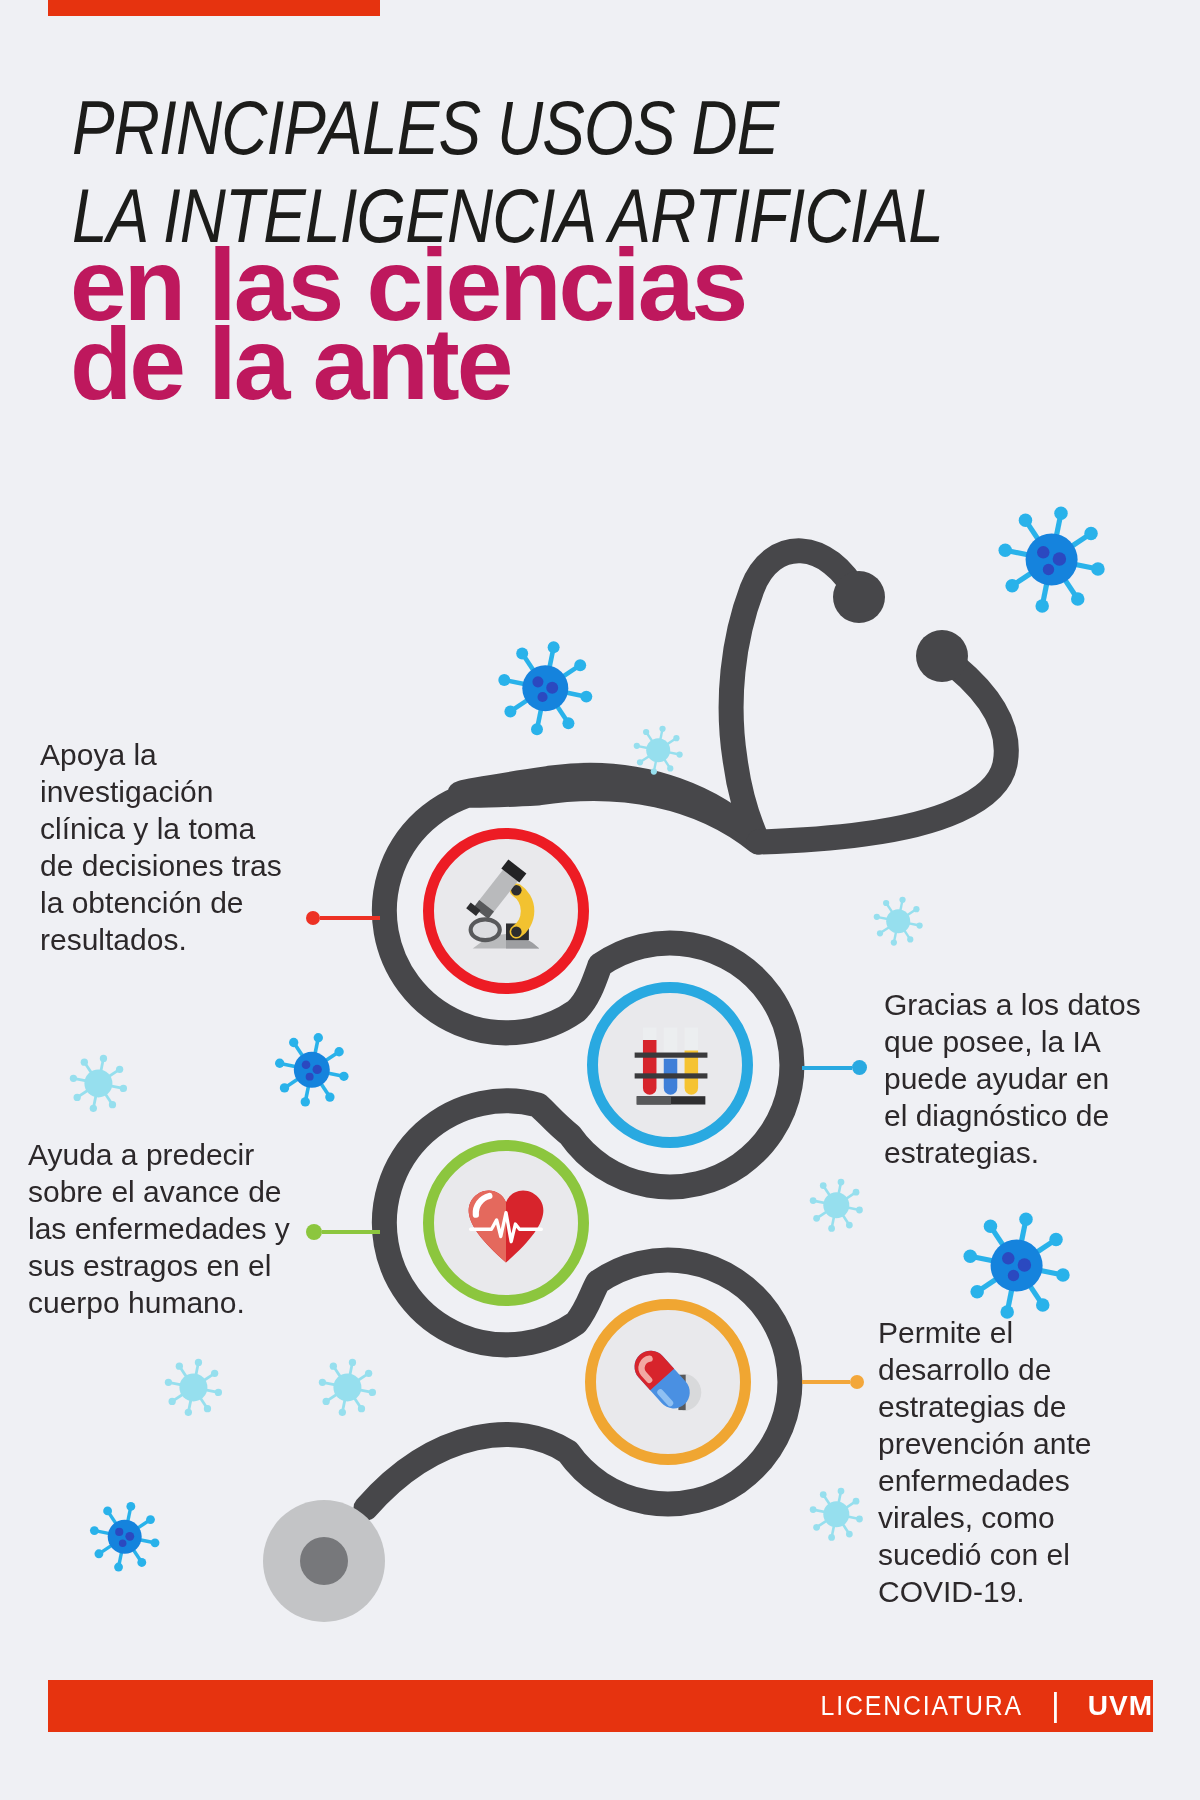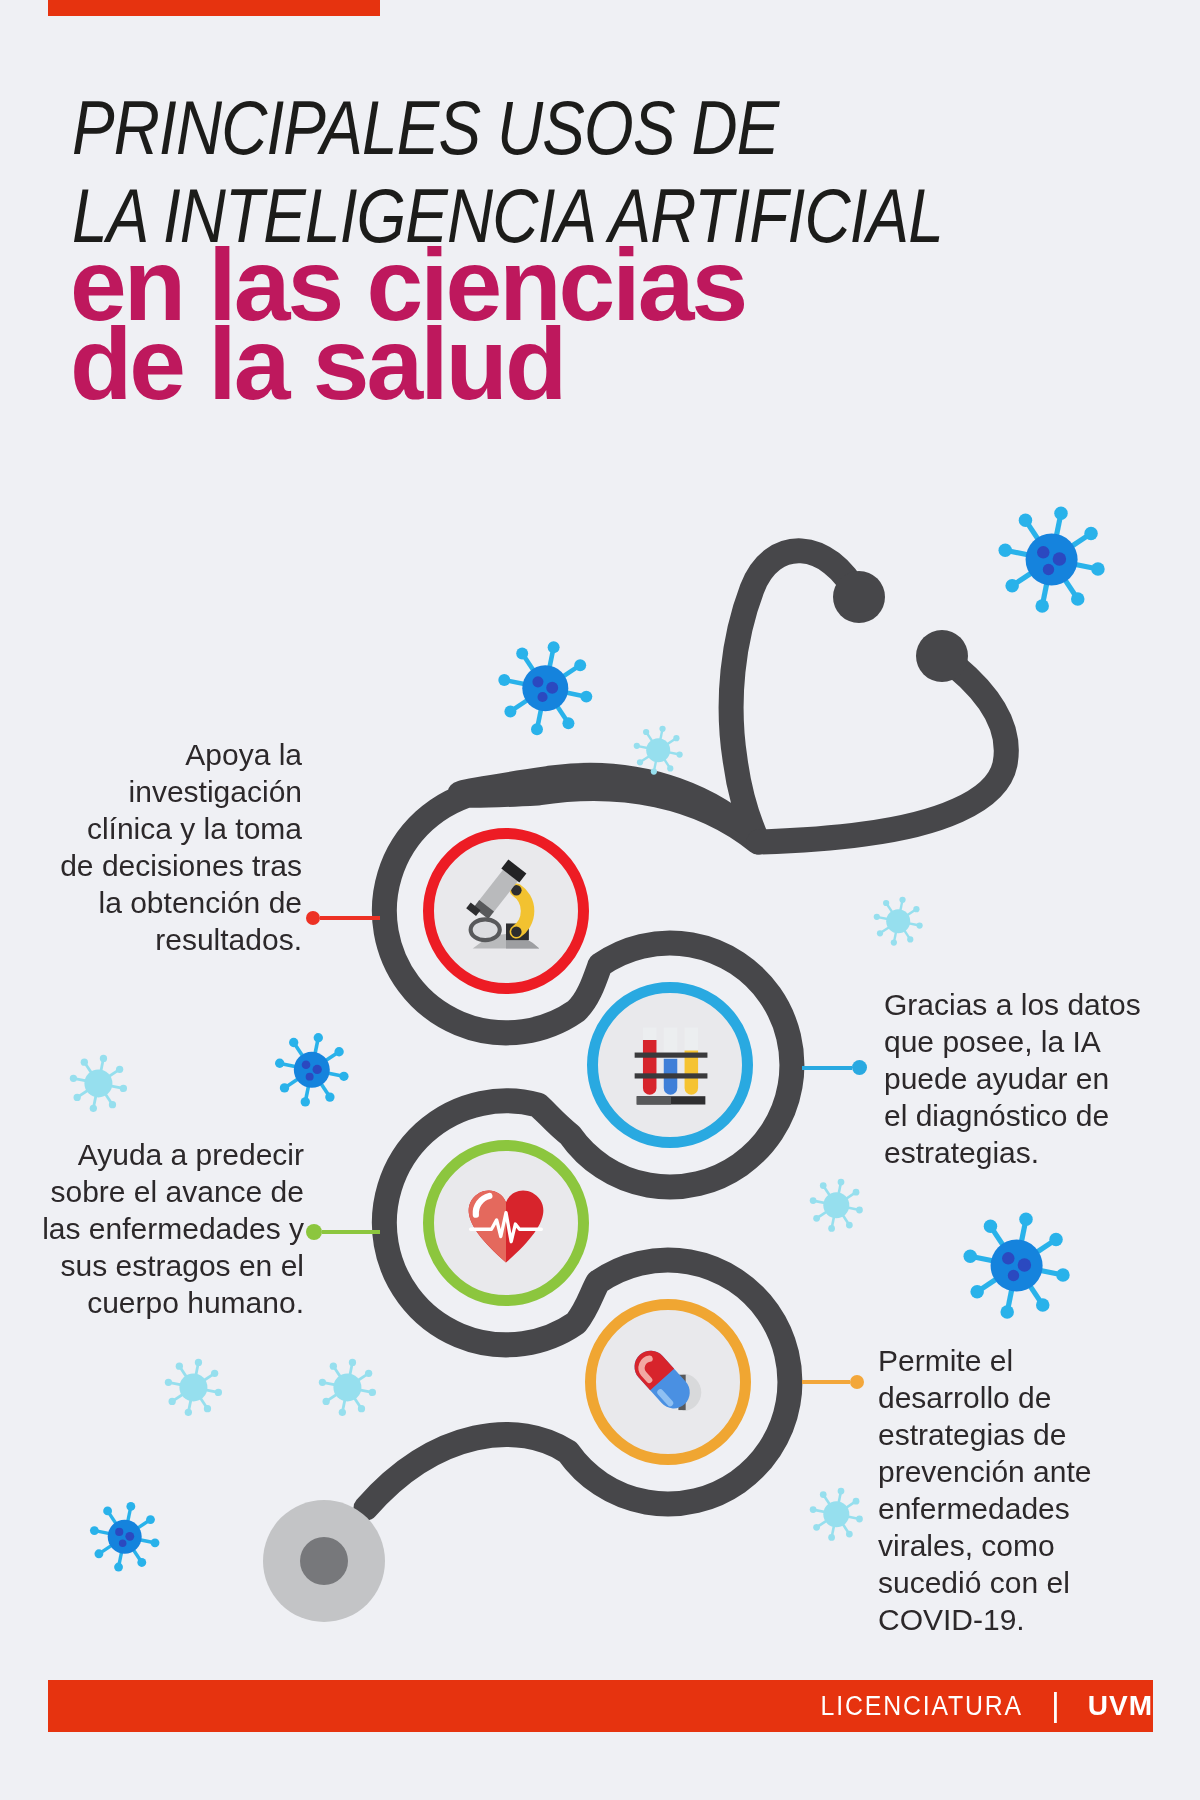--- a/index.html
+++ b/index.html
@@ -8,25 +8,25 @@
   .abs{position:absolute;}
   
   #top-bar{left:48px;top:0;width:332px;height:16px;background:#e6330f;}
   
   #title{left:72px;top:84px;color:#1c1c1a;font-size:76px;line-height:88px;font-weight:400;white-space:nowrap;font-style:italic;}
   #title span{display:block;transform:scaleX(.84);transform-origin:0 50%;letter-spacing:-1px;}
   #subtitle{left:70px;top:246px;color:#be185d;font-size:102px;line-height:79px;font-weight:700;letter-spacing:-3px;white-space:nowrap;}
   #subtitle span{display:block;}
   
   .desc{font-size:30px;line-height:37px;color:#2c282a;white-space:pre-line;}
-  .desc.right-al{text-align:right;}
+  .desc.right-al{}
   #desc-0{left:40px;top:736px;width:262px;}
   #desc-1{left:884px;top:986px;width:280px;}
   #desc-2{left:28px;top:1136px;width:276px;}
-  #desc-3{left:878px;top:1342px;width:260px;}
+  #desc-3{left:878px;top:1314px;width:260px;}
   
   .connector{display:flex;align-items:center;}
   .connector .dot{border-radius:50%;}
   .connector .line{height:4px;}
   
   .node{position:absolute;width:144px;height:144px;border-radius:50%;
         background:#e9e9ec;border:11px solid #ccc;display:flex;align-items:center;justify-content:center;}
   
   #footer-bar{left:48px;top:1680px;width:1105px;height:52px;background:#e6330f;
       display:flex;align-items:center;justify-content:flex-end;gap:28px;box-sizing:border-box;color:#fff;}
@@ -69,21 +69,21 @@
 </svg>
 
 <div class="abs" id="top-bar"></div>
 
 <div class="abs" id="title">
   <span>PRINCIPALES USOS DE</span>
   <span>LA INTELIGENCIA ARTIFICIAL</span>
 </div>
 <div class="abs" id="subtitle">
   <span>en las ciencias</span>
-  <span>de la salud</span>
+  <span>de la ante</span>
 </div>
 
 <div class="abs desc right-al" id="desc-0">Apoya la
 investigación
 clínica y la toma
 de decisiones tras
 la obtención de
 resultados.</div>
 <div class="abs desc" id="desc-1">Gracias a los datos
 que posee, la IA

